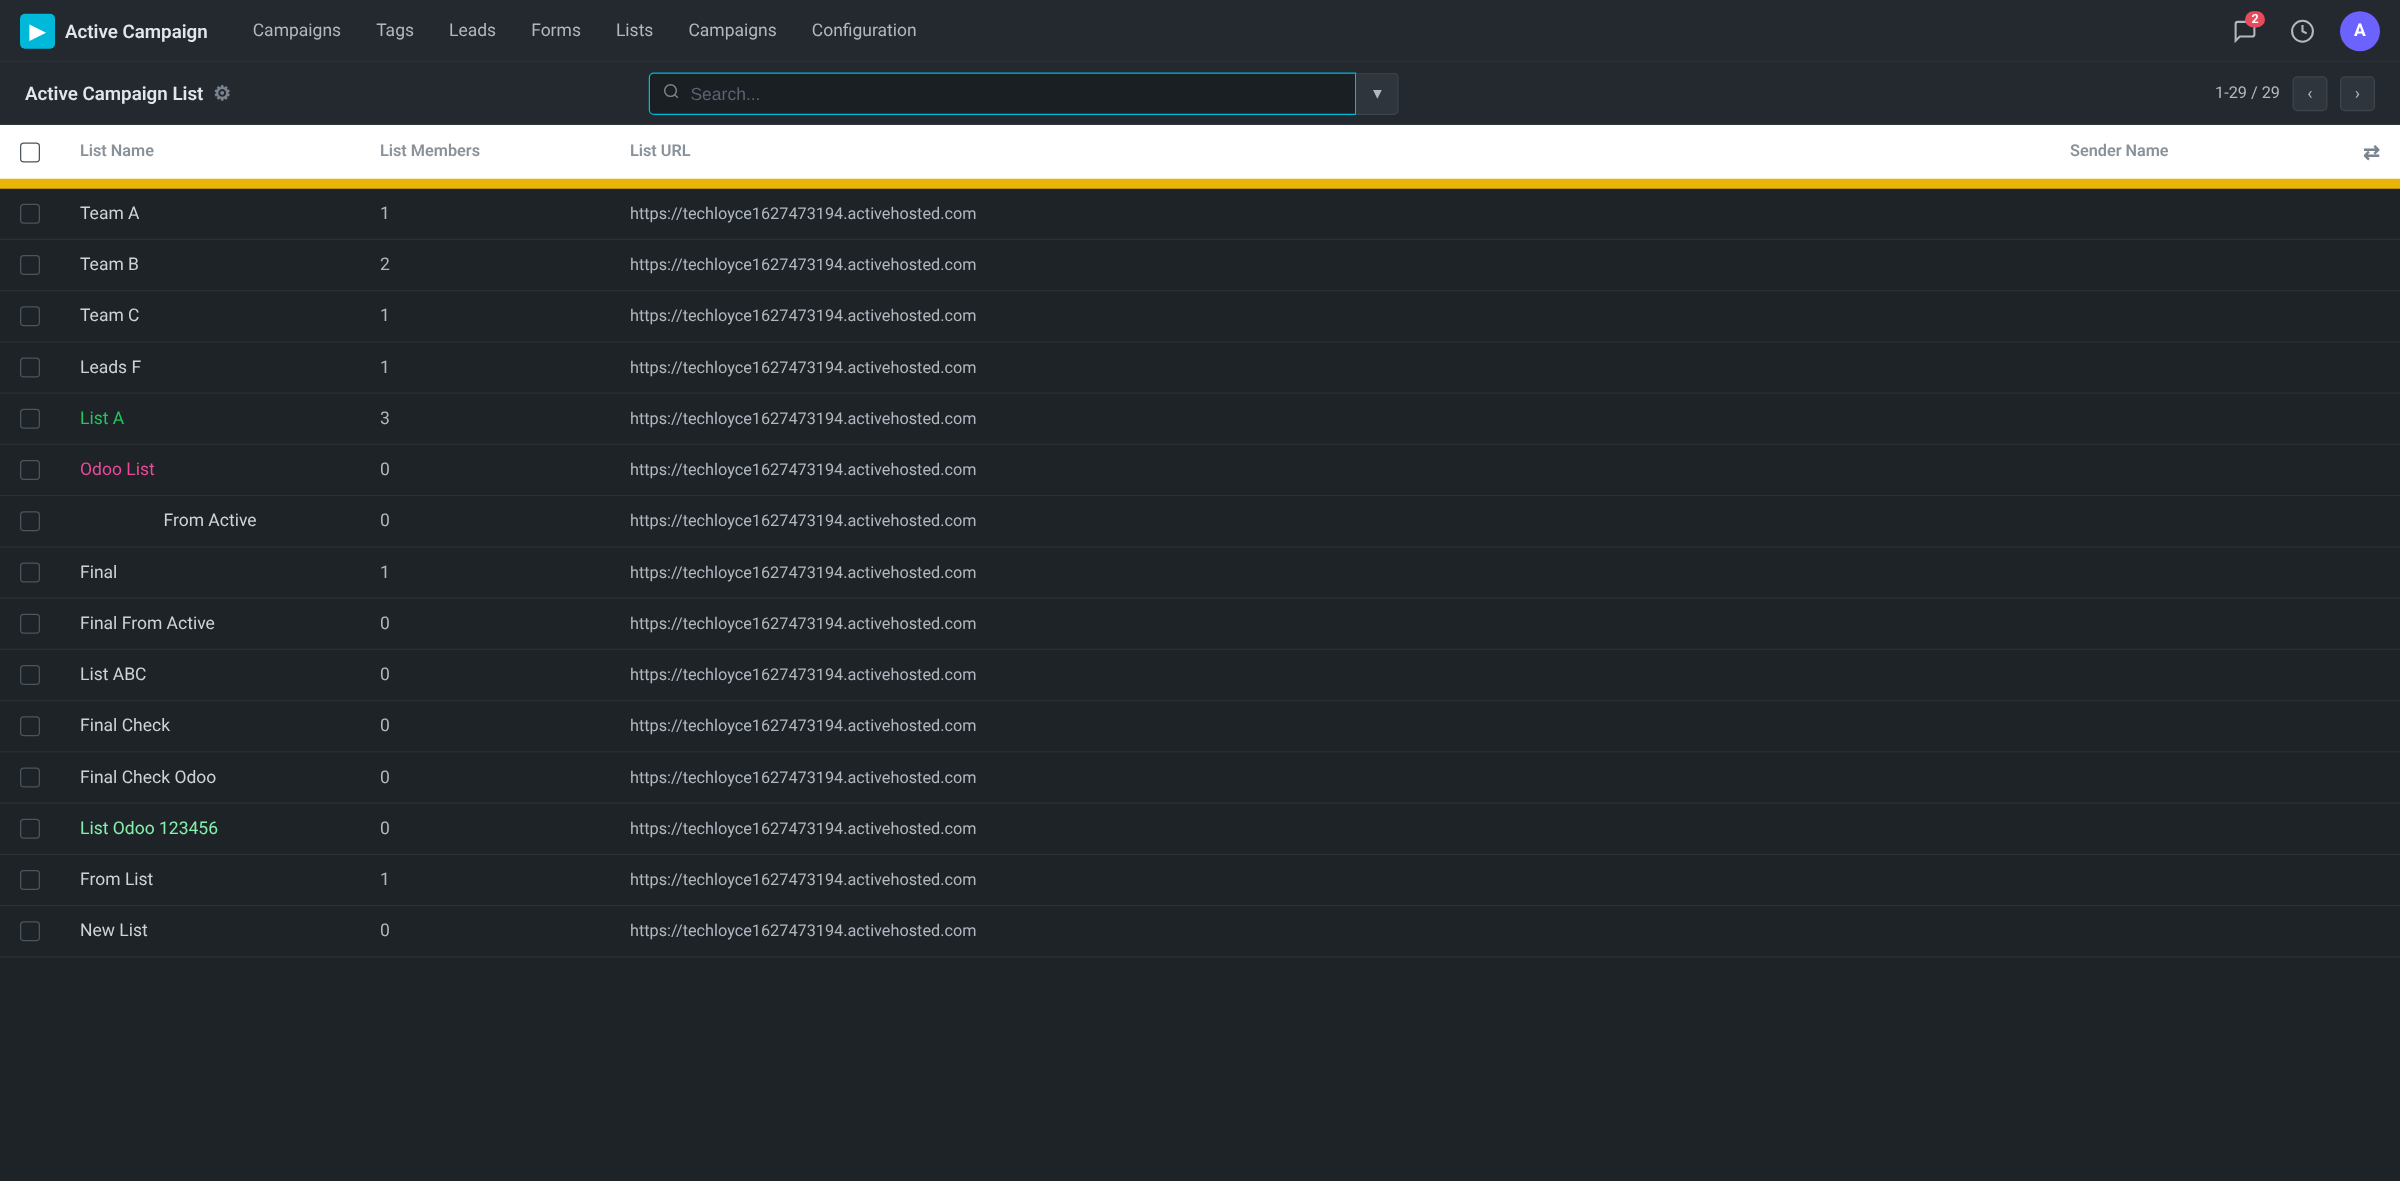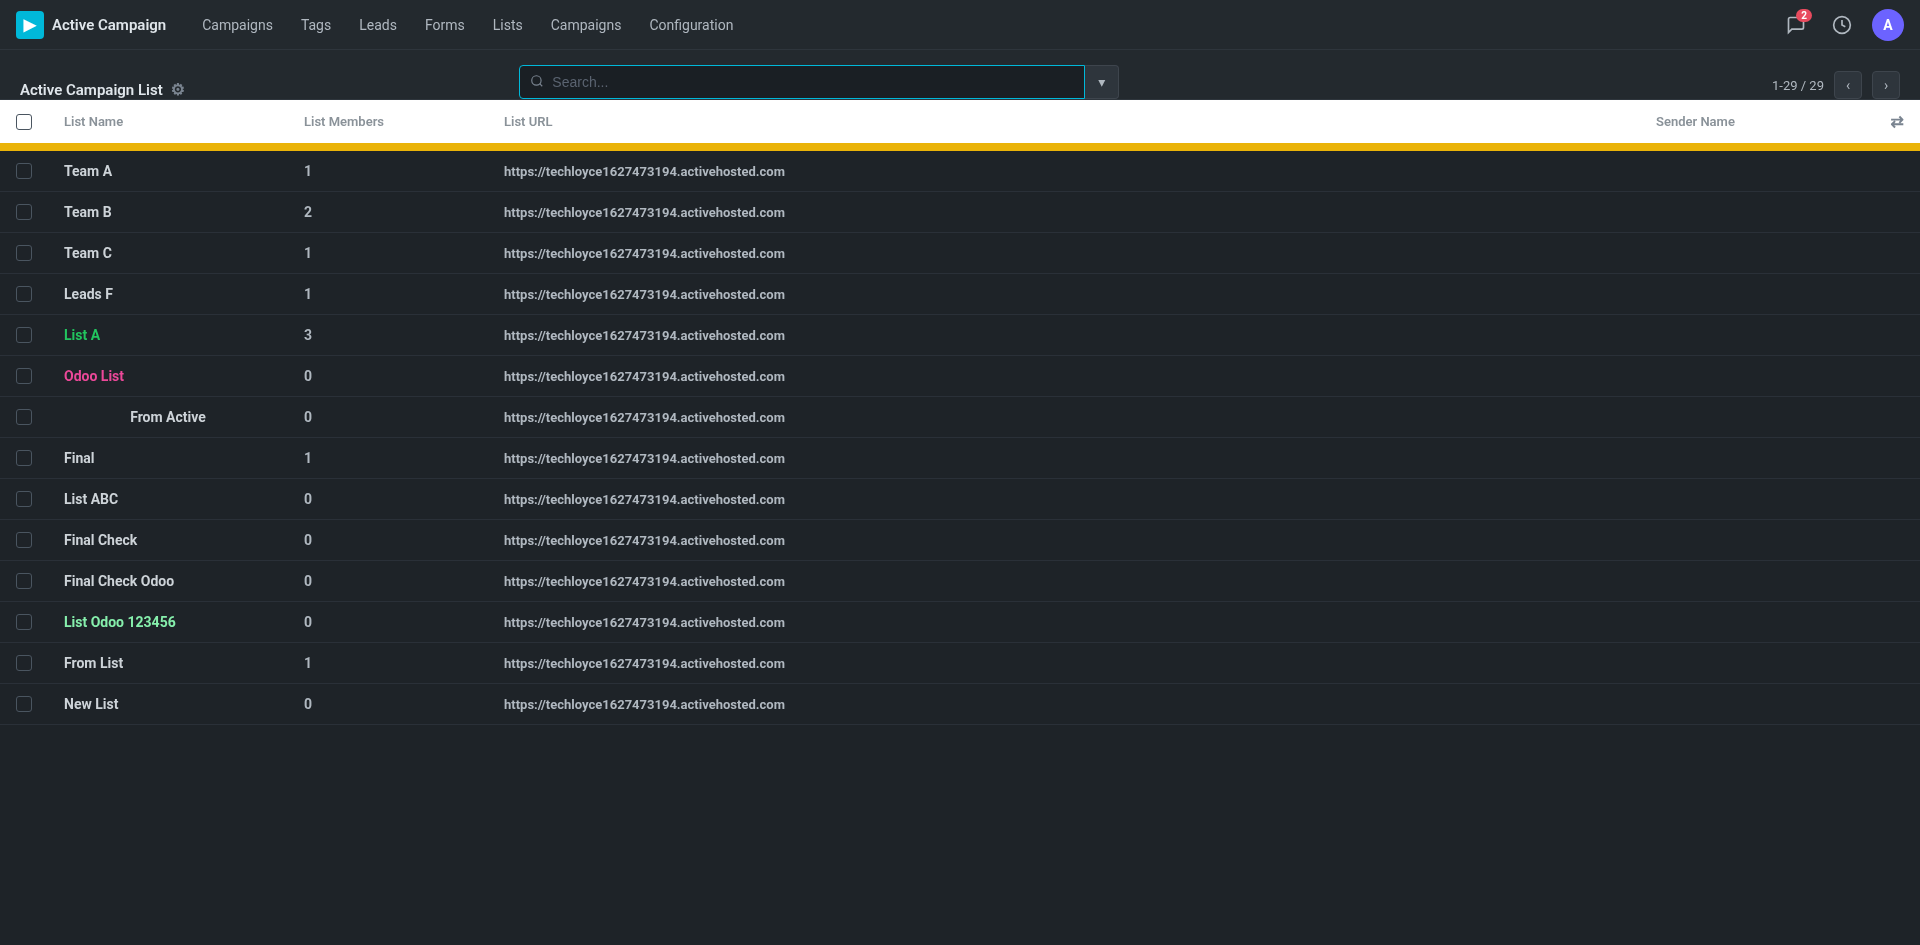--- a/index.html
+++ b/index.html
@@ -100,21 +100,21 @@
       font-weight: 700;
       font-size: 14px;
       cursor: pointer;
     }
 
     
     .subheader {
       background-color: #23292e;
       height: 50px;
       display: flex;
-      align-items: flex-end;
+      align-items: center;
       padding: 0 20px;
       border-bottom: 1px solid #2e353c;
       gap: 16px;
     }
     .subheader-title {
       color: #e0e6eb;
       font-size: 15px;
       font-weight: 600;
       display: flex;
       align-items: center;
@@ -233,21 +233,20 @@
       width: 220px;
     }
     .th-actions {
       width: 60px;
     }
 
     tbody tr {
       border-bottom: 1px solid #2a3038;
       background-color: #1e2328;
       transition: background 0.1s;
-      font-weight: bold;
     }
     tbody td {
       padding: 12px 16px;
       color: #cdd3d8;
       font-size: 14px;
     }
     .checkbox-cell {
       width: 40px;
     }
     .custom-checkbox {
@@ -432,20 +431,30 @@
       <td style="cursor:pointer;color:#cdd3d8;">Final</td>
       <td style="color:#b0b8c0;">1</td>
       <td class="col-url" style="cursor:pointer;">https://techloyce1627473194.activehosted.com</td>
       <td class="col-sender"></td>
       <td></td>
     </tr>
         <tr>
       <td class="checkbox-cell">
         <span class="custom-checkbox"></span>
       </td>
+      <td style="cursor:pointer;color:#cdd3d8;">Final From Active</td>
+      <td style="color:#b0b8c0;">0</td>
+      <td class="col-url" style="cursor:pointer;">https://techloyce1627473194.activehosted.com</td>
+      <td class="col-sender"></td>
+      <td></td>
+    </tr>
+        <tr>
+      <td class="checkbox-cell">
+        <span class="custom-checkbox"></span>
+      </td>
       <td style="cursor:pointer;color:#cdd3d8;">List ABC</td>
       <td style="color:#b0b8c0;">0</td>
       <td class="col-url" style="cursor:pointer;">https://techloyce1627473194.activehosted.com</td>
       <td class="col-sender"></td>
       <td></td>
     </tr>
         <tr>
       <td class="checkbox-cell">
         <span class="custom-checkbox"></span>
       </td>

